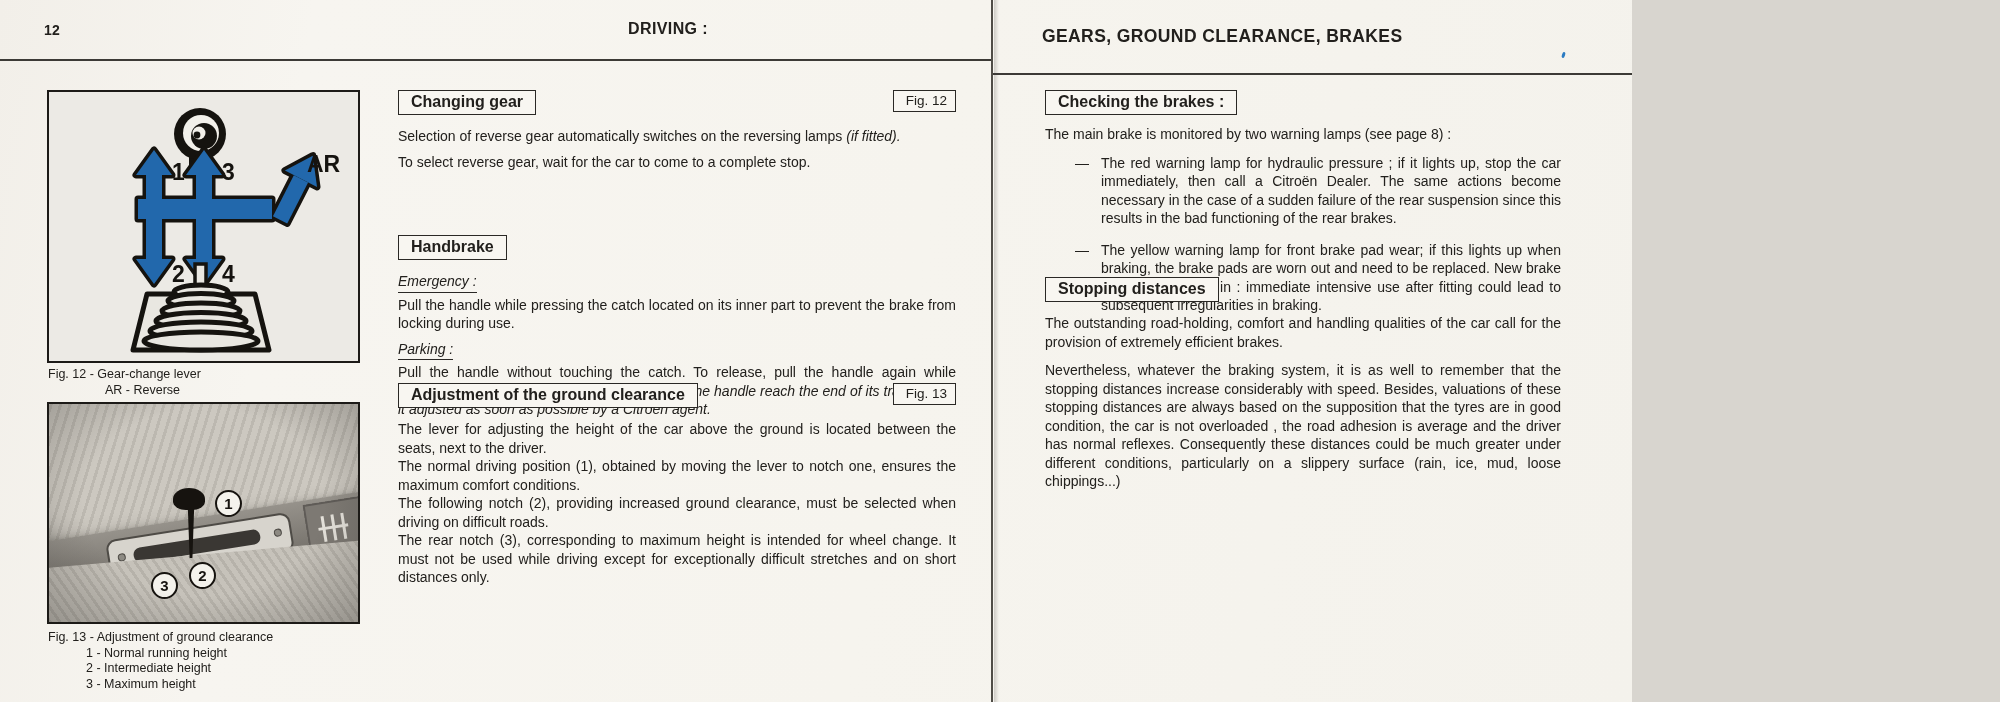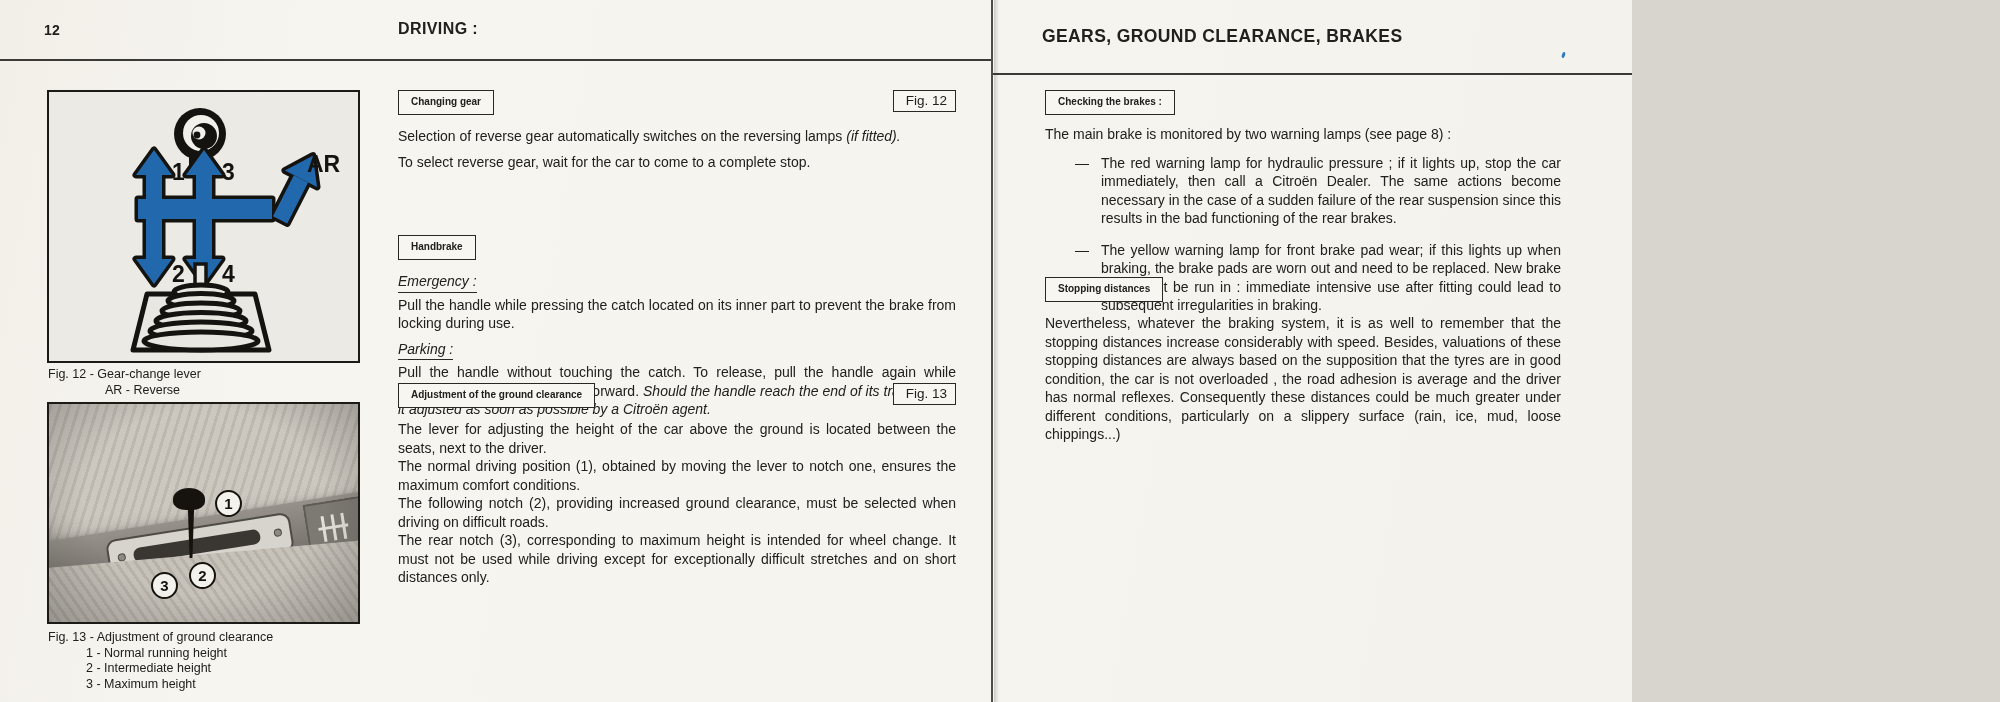--- a/index.html
+++ b/index.html
@@ -13,21 +13,21 @@
   .running-head{position:absolute;font-weight:bold;}
   .rule{position:absolute;height:2px;background:#3c3a36;}
   .vdivider{position:absolute;top:0;width:2px;height:702px;background:#504d47;}
   .vdivider-shadow{position:absolute;top:0;width:5px;height:702px;
     background:linear-gradient(90deg,rgba(90,86,80,.25),rgba(90,86,80,0));}
   .ink-speck{position:absolute;width:3px;height:6px;background:#2b7bc2;border-radius:40%;transform:rotate(18deg);}
   
   .col{position:absolute;font-size:14px;line-height:18.5px;text-align:justify;}
   .heading-row{display:flex;justify-content:space-between;align-items:flex-start;margin-bottom:12px;}
   .box-heading{display:inline-block;border:1.6px solid #2a2825;padding:3px 12px 4px 12px;
-    font-weight:bold;font-size:10px;line-height:16px;background:#f8f6f1;white-space:nowrap;}
+    font-weight:bold;font-size:16px;line-height:16px;background:#f8f6f1;white-space:nowrap;}
   .fig-ref{display:inline-block;border:1.2px solid #2a2825;padding:2px 8px 3px 12px;
     font-size:13.5px;line-height:15px;background:#f8f6f1;white-space:nowrap;}
   .para{margin:0 0 7px 0;}
   .para.tight{margin:0;}
   .ital{font-style:italic;}
   .sub-label{display:inline-block;font-style:italic;border-bottom:1.2px solid #2a2825;
     padding-bottom:1px;margin:4px 0 3px 0;font-size:14px;}
   .bullet{display:flex;margin:10px 0 0 30px;}
   .bullet .dash{flex:none;width:26px;}
   .bullet .btxt{flex:1;text-align:justify;}
@@ -69,21 +69,21 @@
   .photo-vignette{position:absolute;inset:0;
     background:radial-gradient(ellipse at 50% 45%,rgba(0,0,0,0) 55%,rgba(30,28,25,.28) 100%);}
 </style>
 </head>
 <body>
 
 <div class="sheet">
 
   <div>
     <div class="page-num" style="left:44px;top:22px;">12</div>
-    <div class="running-head" style="left:398px;top:20px;width:540px;text-align:left;font-size:16px;letter-spacing:.4px;">DRIVING :</div>
+    <div class="running-head" style="left:398px;top:20px;width:540px;text-align:center;font-size:16px;letter-spacing:.4px;">DRIVING :</div>
     <div class="rule" style="left:0;top:59px;width:991px;"></div>
 
     <div class="figure-frame" style="left:47px;top:90px;width:313px;height:273px;">
       <svg width="308" height="268" viewBox="0 0 308 268">
 
         <g>
           <rect x="140" y="64" width="8" height="12" fill="#15130f"></rect>
           <rect x="154" y="64" width="8" height="12" fill="#15130f"></rect>
           <circle cx="151" cy="42" r="26" fill="#15130f"></circle>
           <circle cx="152" cy="41" r="18" fill="#f2f0ea"></circle>
@@ -225,17 +225,18 @@
       <div class="bullet" style="margin-top:13px;">
         <span class="dash">—</span>
         <span class="btxt">The yellow warning lamp for front brake pad wear; if this lights up when braking, the brake pads are worn out and need to be replaced. New brake pads must be run in : immediate intensive use after fitting could lead to subsequent irregularities in braking.</span>
       </div>
     </div>
 
     <div class="col" style="left:1045px;top:277px;width:516px;">
       <div class="heading-row" style="margin-bottom:12px;">
         <span class="box-heading">Stopping distances</span>
       </div>
+      <p class="para" style="margin-bottom:10px;">The outstanding road-holding, comfort and handling qualities of the car call for the provision of extremely efficient brakes.</p>
       <p class="para tight">Nevertheless, whatever the braking system, it is as well to remember that the stopping distances increase considerably with speed. Besides, valuations of these stopping distances are always based on the supposition that the tyres are in good condition, the car is not overloaded , the road adhesion is average and the driver has normal reflexes. Consequently these distances could be much greater under different conditions, particularly on a slippery surface (rain, ice, mud, loose chippings...)</p>
     </div>
   </div>
 
 </div>
 
 </body></html>

